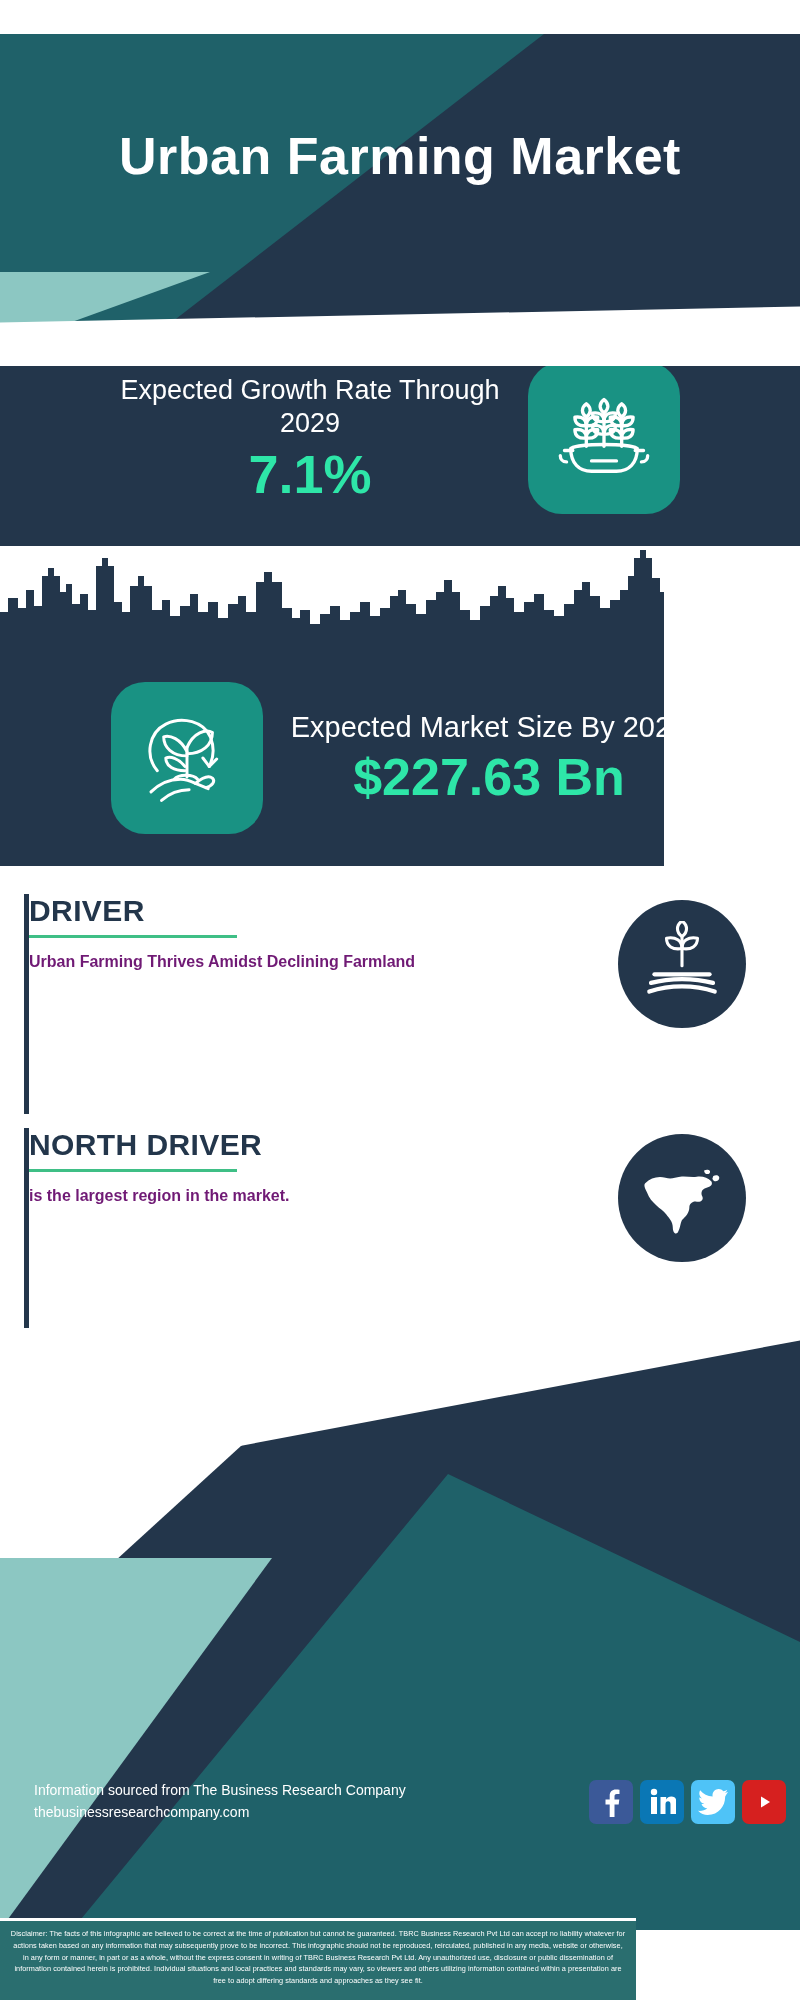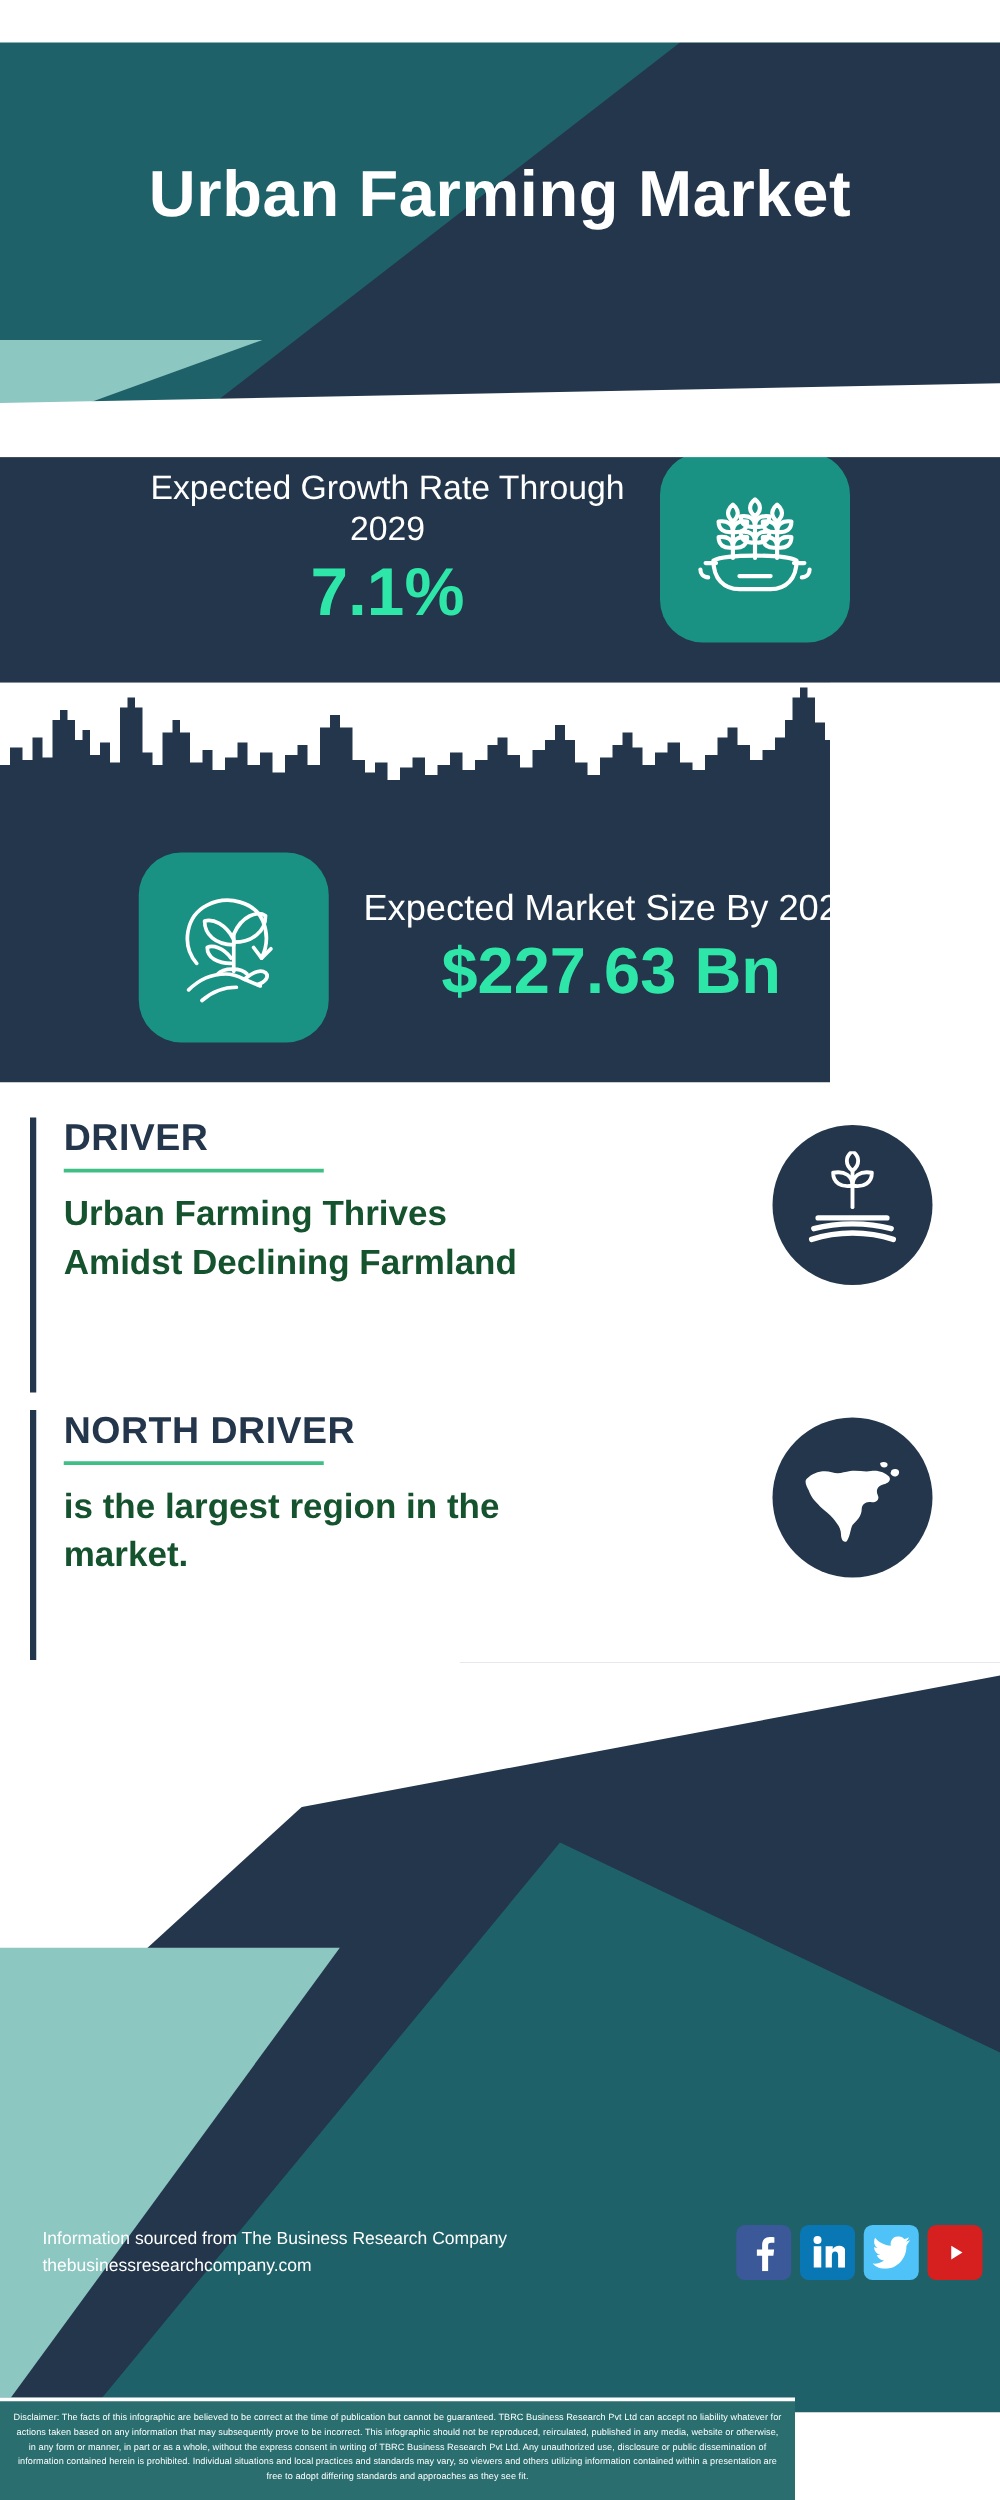--- a/index.html
+++ b/index.html
@@ -94,29 +94,29 @@
   }
   .card {
     position:absolute; left:24px; width:752px;
     display:flex; align-items:flex-start;
   }
   .card.driver { top:28px; height:220px; }
   .card.region { top:262px; height:200px; }
   .bar {
     width:5px; background:#23364B; flex:0 0 auto; align-self:stretch;
   }
-  .card-body { padding-left:22px; flex:1 1 auto; }
+  .card-body { flex:1 1 auto; }
   .card-title {
     font-size:30px; font-weight:bold; color:#23364B; letter-spacing:0.4px;
   }
   .card-rule {
     width:208px; height:3px; background:#3FBF86; margin:7px 0 13px 0;
   }
   .card-desc {
-    font-size:28px; font-weight:bold; color:#14532d; line-height:1.4; max-width:400px;
+    font-size:16px; font-weight:bold; color:#701a75; line-height:1.4; max-width:400px;
   }
   .circle-icon {
     width:128px; height:128px; border-radius:50%;
     background:#23364B; flex:0 0 auto;
     display:flex; align-items:center; justify-content:center;
     margin-left:auto; margin-right:30px; margin-top:6px;
   }
 
   
   .footer {

